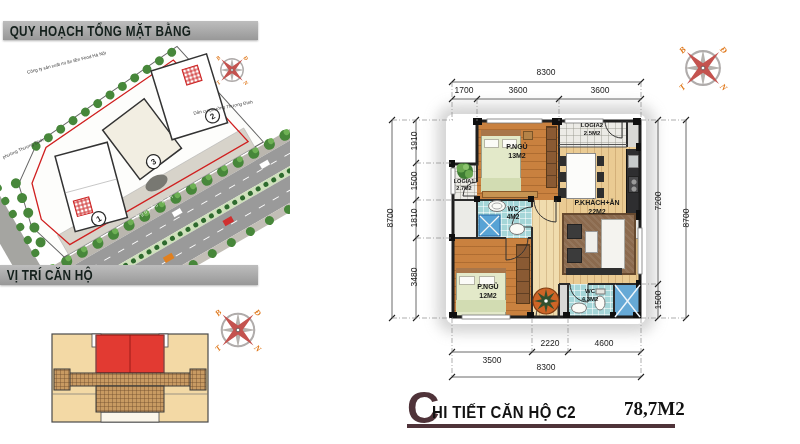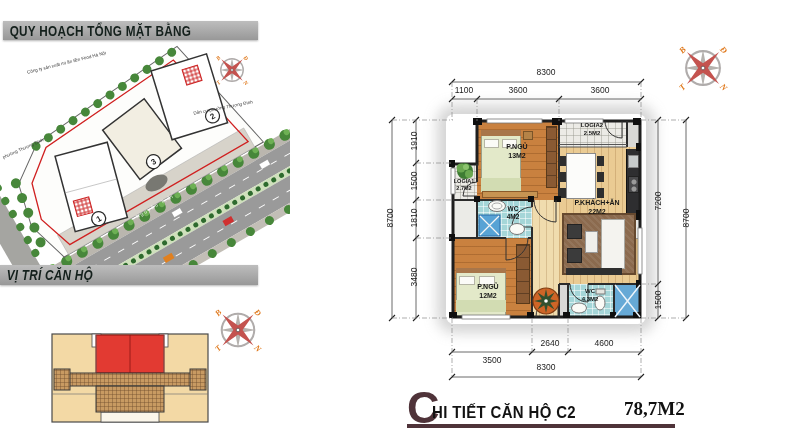--- a/index.html
+++ b/index.html
@@ -105,21 +105,21 @@
     <polygon points="32,10 35.5,28.5 54,32 35.5,35.5 32,54 28.5,35.5 10,32 28.5,28.5" fill="#b6b2ae"></polygon>
     <circle cx="32" cy="32" r="20" fill="none" stroke="#b0acab" stroke-width="2.5"></circle>
     <polygon points="32,5 36,28 59,32 36,36 32,59 28,36 5,32 28,28" fill="#c4534f" transform="rotate(45 32 32)"></polygon>
     <circle cx="32" cy="32" r="2.2" fill="#fff" stroke="#444" stroke-width="0.8"></circle>
     <text class="cdir" x="10" y="13" transform="rotate(-45 10 13)">B</text>
     <text class="cdir" x="54" y="13" transform="rotate(45 54 13)">Đ</text>
     <text class="cdir" x="10" y="57" transform="rotate(-45 10 57)">T</text>
     <text class="cdir" x="54" y="57" transform="rotate(45 54 57)">N</text>
   </svg>
 
-  <div class="titlebar" style="left:0;top:265px;width:258px;height:20px;font-style:italic;">
+  <div class="titlebar" style="left:0;top:265px;width:258px;height:20px;">
     <span class="tt">VỊ TRÍ CĂN HỘ</span>
   </div>
 
   <svg class="abs" style="left:40px;top:326px;z-index:1;" width="180" height="104" viewBox="0 0 180 104">
     <defs>
       <pattern id="hk" width="4" height="4" patternUnits="userSpaceOnUse">
         <rect width="4" height="4" fill="#c89a62"></rect>
         <path d="M0,0 H4 M0,0 V4" stroke="#6b4a2a" stroke-width="0.8"></path>
       </pattern>
     </defs>
@@ -313,33 +313,33 @@
   <div class="rlabel" style="left:463px;top:283px;width:50px;font-size:7px;">
     <span>P.NGỦ</span>
     <span>12M2</span>
   </div>
   <div class="rlabel" style="left:570px;top:288px;width:40px;font-size:6px;">
     <span>WC</span>
     <span>4.3M2</span>
   </div>
 
   <div class="dimtext wide" style="left:506px;top:67px;">8300</div>
-  <div class="dimtext" style="left:444px;top:85px;">1100</div>
+  <div class="dimtext" style="left:444px;top:85px;">1700</div>
   <div class="dimtext" style="left:498px;top:85px;">3600</div>
   <div class="dimtext" style="left:580px;top:85px;">3600</div>
   <div class="dimtext vert" style="left:370px;top:213px;">8700</div>
   <div class="dimtext vert" style="left:394px;top:136px;">1910</div>
   <div class="dimtext vert" style="left:394px;top:176px;">1500</div>
   <div class="dimtext vert" style="left:394px;top:213px;">1810</div>
   <div class="dimtext vert" style="left:394px;top:272px;">3480</div>
   <div class="dimtext vert" style="left:638px;top:196px;">7200</div>
   <div class="dimtext vert" style="left:638px;top:295px;">1500</div>
   <div class="dimtext vert" style="left:666px;top:213px;">8700</div>
   <div class="dimtext" style="left:472px;top:355px;">3500</div>
-  <div class="dimtext" style="left:530px;top:338px;">2640</div>
+  <div class="dimtext" style="left:530px;top:338px;">2220</div>
   <div class="dimtext" style="left:584px;top:338px;">4600</div>
   <div class="dimtext wide" style="left:506px;top:362px;">8300</div>
 
   <svg class="abs" style="left:676px;top:41px;z-index:2;" width="54" height="54" viewBox="0 0 64 64">
     <polygon points="32,10 35.5,28.5 54,32 35.5,35.5 32,54 28.5,35.5 10,32 28.5,28.5" fill="#b6b2ae"></polygon>
     <circle cx="32" cy="32" r="20" fill="none" stroke="#b0acab" stroke-width="2.5"></circle>
     <polygon points="32,5 36,28 59,32 36,36 32,59 28,36 5,32 28,28" fill="#c4534f" transform="rotate(45 32 32)"></polygon>
     <circle cx="32" cy="32" r="2.2" fill="#fff" stroke="#444" stroke-width="0.8"></circle>
     <text class="cdir" x="10" y="13" transform="rotate(-45 10 13)">B</text>
     <text class="cdir" x="54" y="13" transform="rotate(45 54 13)">Đ</text>

